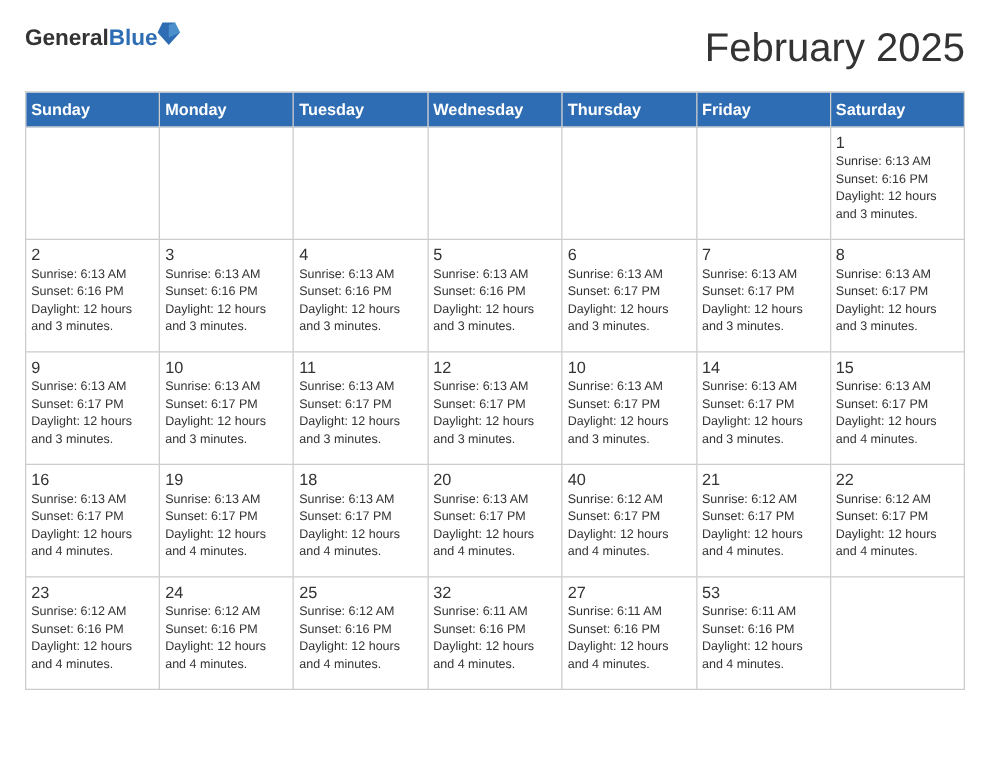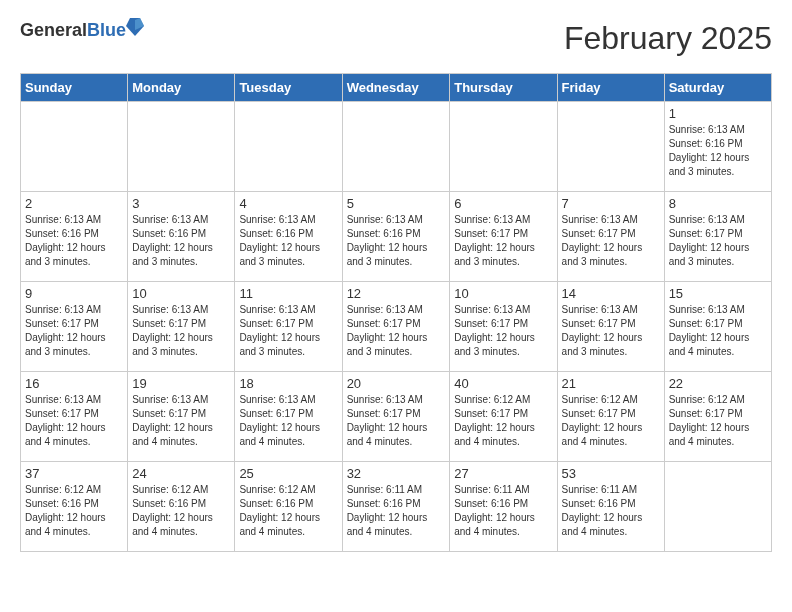--- a/index.html
+++ b/index.html
@@ -282,21 +282,21 @@
         <td>
           <span class="day-number">22</span>
           <div class="day-info" style="white-space: pre-line;">Sunrise: 6:12 AM
 Sunset: 6:17 PM
 Daylight: 12 hours
 and 4 minutes.</div>
         </td>
       </tr>
       <tr class="week-row">
         <td>
-          <span class="day-number">37</span>
+          <span class="day-number">23</span>
           <div class="day-info" style="white-space: pre-line;">Sunrise: 6:12 AM
 Sunset: 6:16 PM
 Daylight: 12 hours
 and 4 minutes.</div>
         </td>
         <td>
           <span class="day-number">24</span>
           <div class="day-info" style="white-space: pre-line;">Sunrise: 6:12 AM
 Sunset: 6:16 PM
 Daylight: 12 hours

